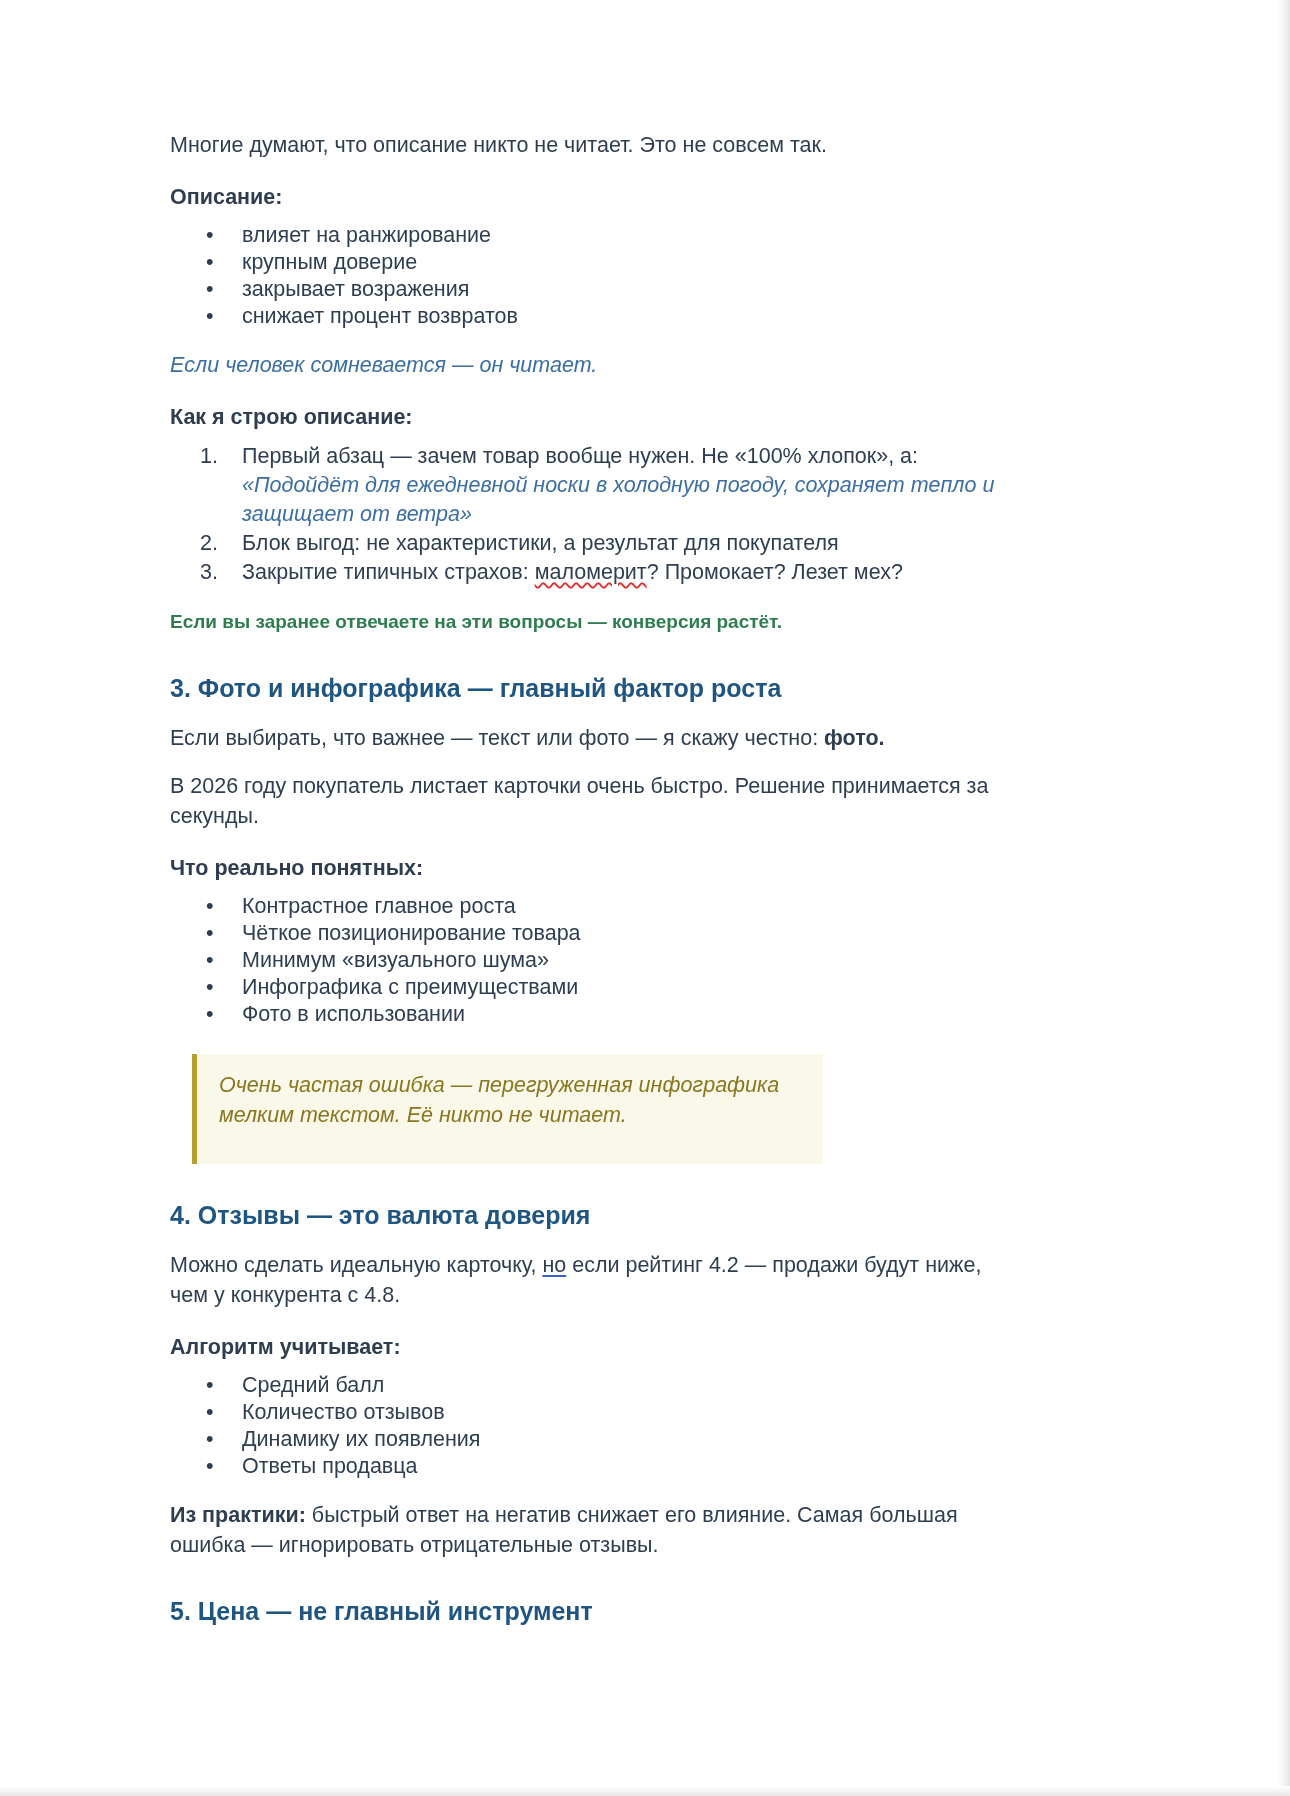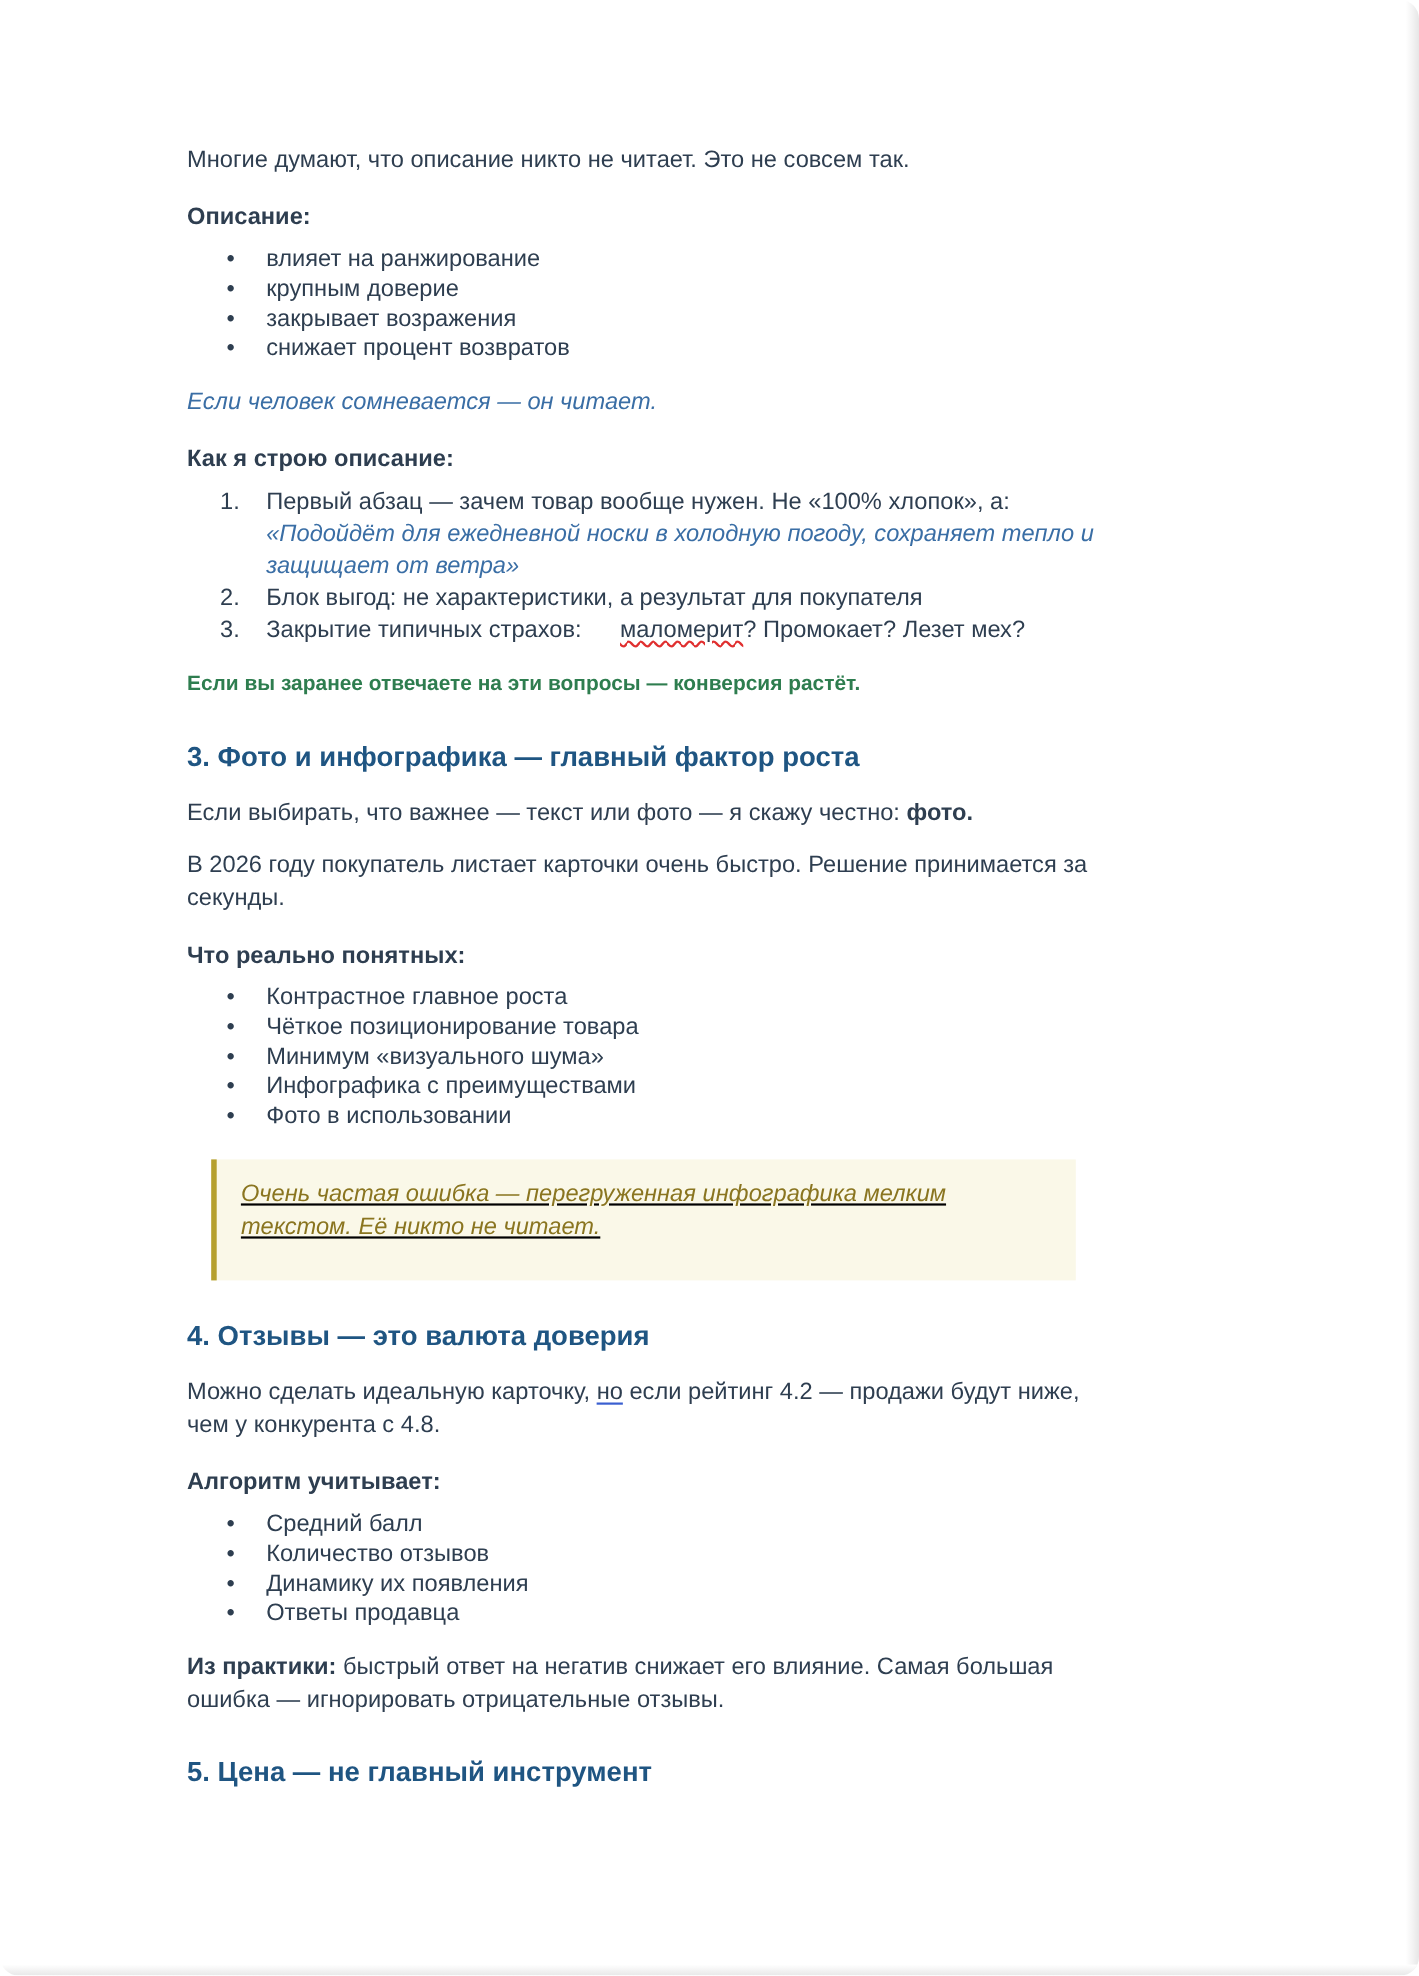--- a/index.html
+++ b/index.html
@@ -11,21 +11,20 @@
     font-family: "Liberation Sans", sans-serif;
     -webkit-font-smoothing: antialiased;
   }
   .page {
     position: relative;
     width: 1290px;
     height: 1796px;
     background: #ffffff;
     overflow: hidden;
     box-sizing: border-box;
-    border-radius: 17px;
   }
   
   .page-edge-right {
     position: absolute;
     top: 0; right: 0;
     width: 12px; height: 1796px;
     background: linear-gradient(to right, #ffffff 0%, #f2f2f2 55%, #e6e6e6 100%);
   }
   .page-edge-bottom {
     position: absolute;
@@ -134,40 +133,38 @@
 
   
   strong.b { font-weight: bold; text-align: center; }
 
   .spellcheck {
     text-decoration-line: underline;
     text-decoration-style: wavy;
     text-decoration-color: #e03030;
     text-decoration-thickness: 1.5px;
     text-underline-offset: 3px;
-    margin-left: 29px;
   }
 
   .linkish {
     color: #2e3e50;
     text-decoration-line: underline;
     text-decoration-color: #3a5fd0;
     text-decoration-thickness: 2px;
     text-underline-offset: 3px;
   }
 
   
   .callout {
     background: #faf8e8;
     border-left: 5px solid #b5a02e;
     padding: 16px 22px 18px 22px;
     margin: 26px 0 30px 22px;
-    width: 786px;
+    width: 631px;
     box-sizing: border-box;
-    text-decoration: underline;
   }
   .callout .callout-italic {
     color: #8a7520;
     font-size: 21.5px;
     line-height: 30px;
     font-style: italic;
     margin: 0 0 16px 0;
   }
   .callout .callout-bold {
     color: #8a7520;

